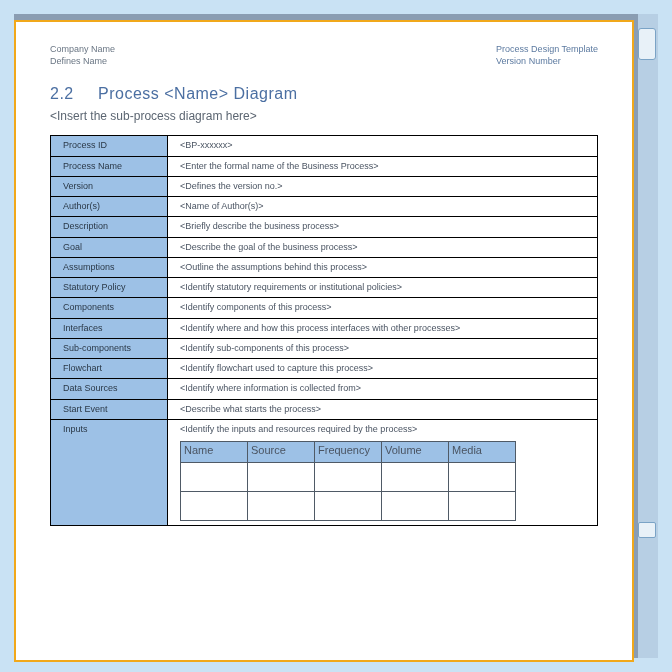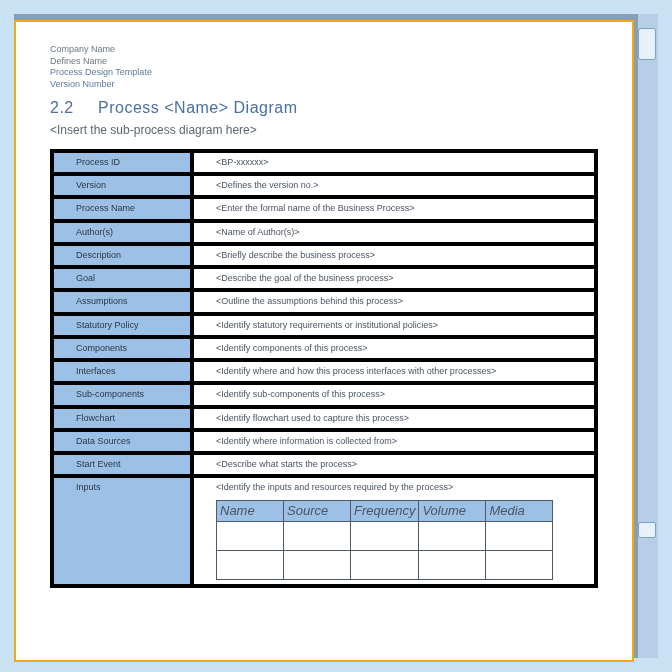--- a/index.html
+++ b/index.html
@@ -70,22 +70,21 @@
     padding: 22px 34px 10px 34px;
     color: #3d4957;
     font-size: 10px;
   }
 
   .hdr {
     display: flex;
     justify-content: space-between;
     font-size: 9px;
     color: #6a7684;
-    margin-bottom: 8px;
-    flex-direction: column;
+    margin-bottom: 18px;
   }
   .hdr div { line-height: 1.3; }
   .hdr .r { color:#5c7aa0;}
 
   .title {
     display: flex;
     gap: 18px;
     font-size: 16px;
     color: #4b6fa2;
     margin: 4px 0 6px 0;
@@ -98,42 +97,41 @@
     color: #5c6672;
     margin: 4px 0 12px 0;
   }
 
   table.main {
     border-collapse: collapse;
     width: 100%;
     font-size: 9px;
   }
   table.main td {
-    border: 4px solid #000000;
-    padding: 4px 22px;
+    border: 1px solid #000000;
+    padding: 4px 12px;
     vertical-align: top;
     line-height: 1.25;
   }
   table.main td.label {
     width: 92px;
     background: #9dc1e6;
     color: #2a3847;
     font-weight: 400;
     white-space: nowrap;
   }
   table.main td.val {
     color: #4a5462;
   }
 
   
   table.inner {
     border-collapse: collapse;
     margin-top: 6px;
-    font-size: 13px;
-    font-style: italic;
+    font-size: 11px;
   }
   table.inner td {
     border: 1px solid #4f5a66;
     width: 60px;
     height: 16px;
     padding: 2px 3px;
     text-align: left;
   }
   table.inner tr.head td {
     background: #9dc1e6;
@@ -169,26 +167,26 @@
 
       <div class="subtitle">&lt;Insert the sub-process diagram here&gt;</div>
 
       <table class="main">
         <tbody>
           <tr>
               <td class="label">Process ID</td>
               <td class="val">&lt;BP-xxxxxx&gt;</td>
             </tr>
           <tr>
+              <td class="label">Process Name</td>
+              <td class="val">&lt;Enter the formal name of the Business Process&gt;</td>
+            </tr>
+          <tr>
               <td class="label">Version</td>
               <td class="val">&lt;Defines the version no.&gt;</td>
-            </tr>
-          <tr>
-              <td class="label">Process Name</td>
-              <td class="val">&lt;Enter the formal name of the Business Process&gt;</td>
             </tr>
           <tr>
               <td class="label">Author(s)</td>
               <td class="val">&lt;Name of Author(s)&gt;</td>
             </tr>
           <tr>
               <td class="label">Description</td>
               <td class="val">&lt;Briefly describe the business process&gt;</td>
             </tr>
           <tr>

